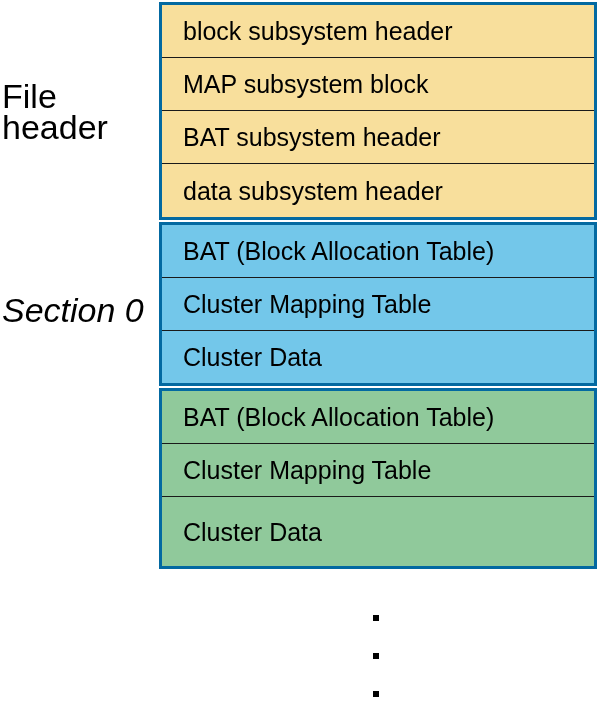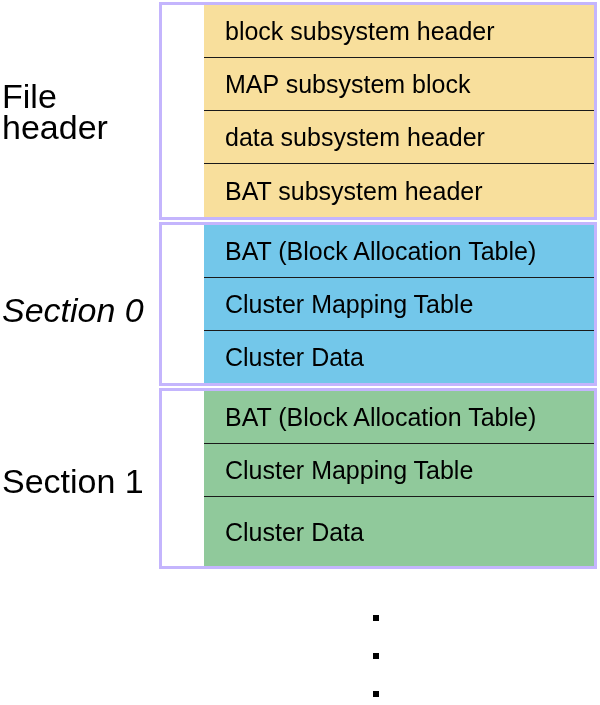--- a/index.html
+++ b/index.html
@@ -42,24 +42,23 @@
 
   
   #column {
     position: absolute;
     left: 159px;
     top: 2px;
     width: 438px;
   }
 
   .group {
-    border: 3px solid #c4b5fd;
+    border: 3px solid #0369a1;
     box-sizing: border-box;
     width: 438px;
-    padding-left: 42px;
   }
   .group + .group {
     border-top-width: 3px;
     margin-top: 0;
   }
   #group-file-header { margin-bottom: 2px; }
   #group-section-0   { margin-bottom: 2px; }
 
   .row {
     height: 53px;
@@ -102,29 +101,28 @@
 </head>
 <body>
 
 <div id="diagram">
 
   <div class="side-label" id="label-file-header">File
 header</div>
 
   <div class="side-label" id="label-section-0">Section 0</div>
 
-  <div class="side-label" id="label-section-1">Section 1</div>
 
   <div id="column">
 
     <div class="group group-file-header" id="group-file-header">
       <div class="row">block subsystem header</div>
       <div class="row">MAP subsystem block</div>
+      <div class="row">BAT subsystem header</div>
       <div class="row">data subsystem header</div>
-      <div class="row">BAT subsystem header</div>
     </div>
 
     <div class="group group-section-0" id="group-section-0">
       <div class="row">BAT (Block Allocation Table)</div>
       <div class="row">Cluster Mapping Table</div>
       <div class="row">Cluster Data</div>
     </div>
 
     <div class="group group-section-1" id="group-section-1">
       <div class="row">BAT (Block Allocation Table)</div>

